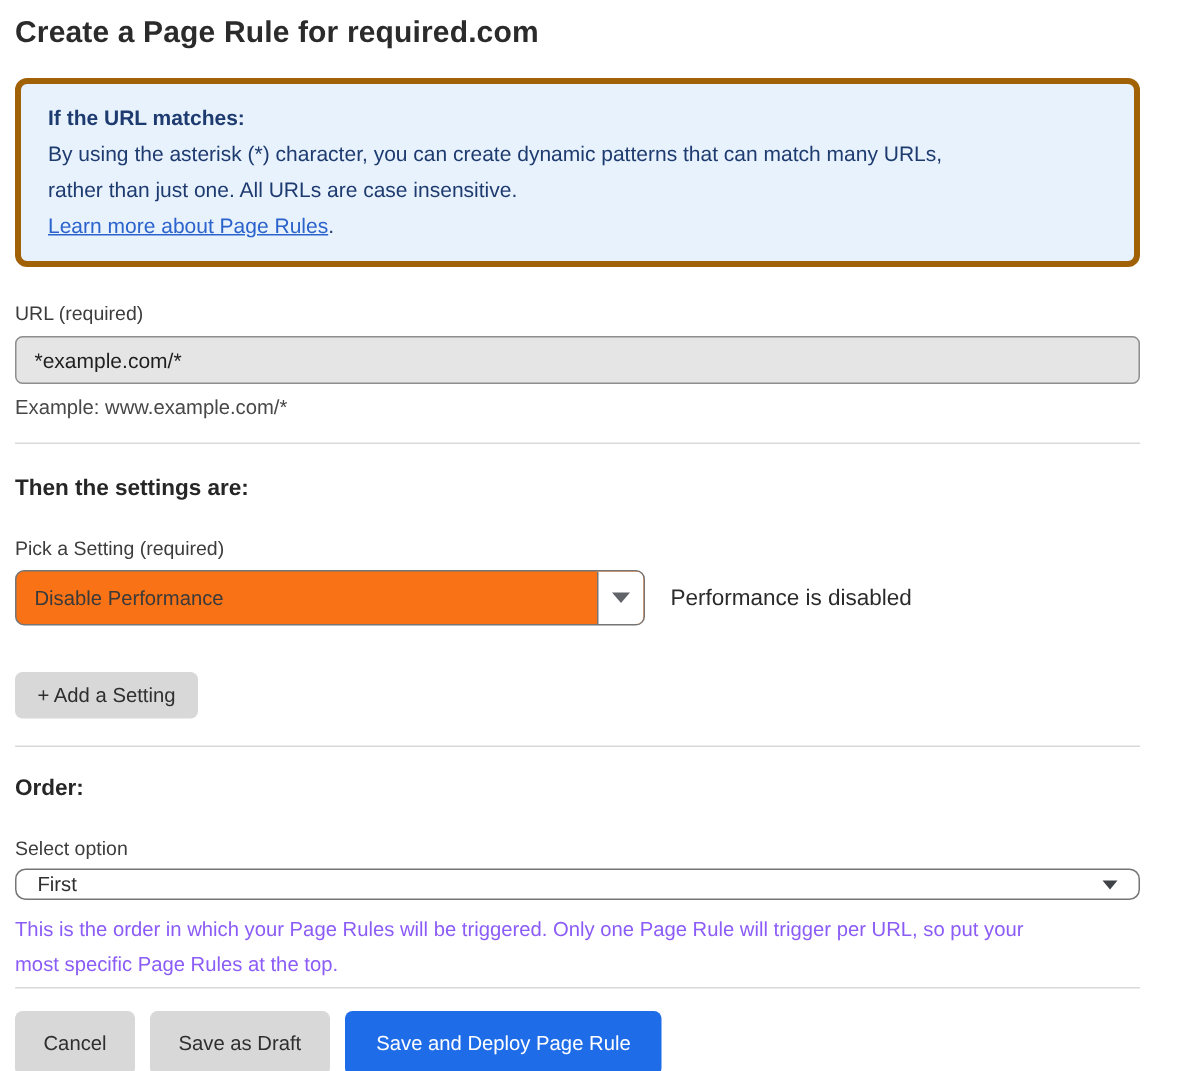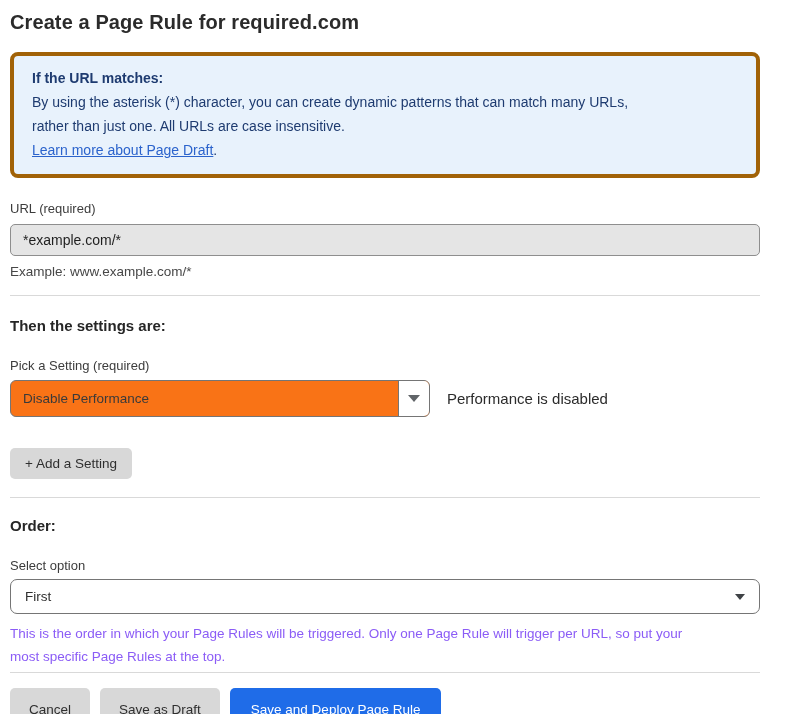--- a/index.html
+++ b/index.html
@@ -94,21 +94,21 @@
   .btn {
     display: inline-flex; align-items: center; justify-content: center;
     border: none; border-radius: 5px;
     font-family: "Liberation Sans", sans-serif;
     font-size: 13.5px; cursor: pointer; line-height: 1;
   }
   .btn-gray { background: #d8d8d8; color: #2f2f2f; }
   .add-setting-btn { margin-top: 31px; height: 31px; padding: 0 15px; }
 
   .full-select {
-    margin-top: 5px; width: 750px; height: 35px;
+    margin-top: 5px; width: 750px; height: 21px;
     border: 1px solid #757575; border-radius: 7px;
     background: #ffffff;
     display: flex; align-items: center; justify-content: space-between;
     padding: 0 14px; cursor: pointer;
     font-size: 13.5px; color: #2f2f2f;
   }
   .caret-down {
     width: 0; height: 0;
     border-left: 5.5px solid transparent;
     border-right: 5.5px solid transparent;
@@ -130,21 +130,21 @@
 <body>
 
 <div class="container">
 
   <h1 class="page-title">Create a Page Rule for required.com</h1>
 
   <div class="info-box">
     <div class="info-heading">If the URL matches:</div>
     <div class="info-body-line">By using the asterisk (*) character, you can create dynamic patterns that can match many URLs,</div>
     <div class="info-body-line">rather than just one. All URLs are case insensitive.</div>
-    <div><a class="info-link">Learn more about Page Draft</a><span>.</span></div>
+    <div><a class="info-link">Learn more about Page Rules</a><span>.</span></div>
   </div>
 
   <div class="field-label">URL (required)</div>
   <input class="url-input" type="text" value="*example.com/*" style="">
   <div class="helper-text">Example: www.example.com/*</div>
 
   <div class="divider"></div>
 
   <div class="section-heading">Then the settings are:</div>
 

